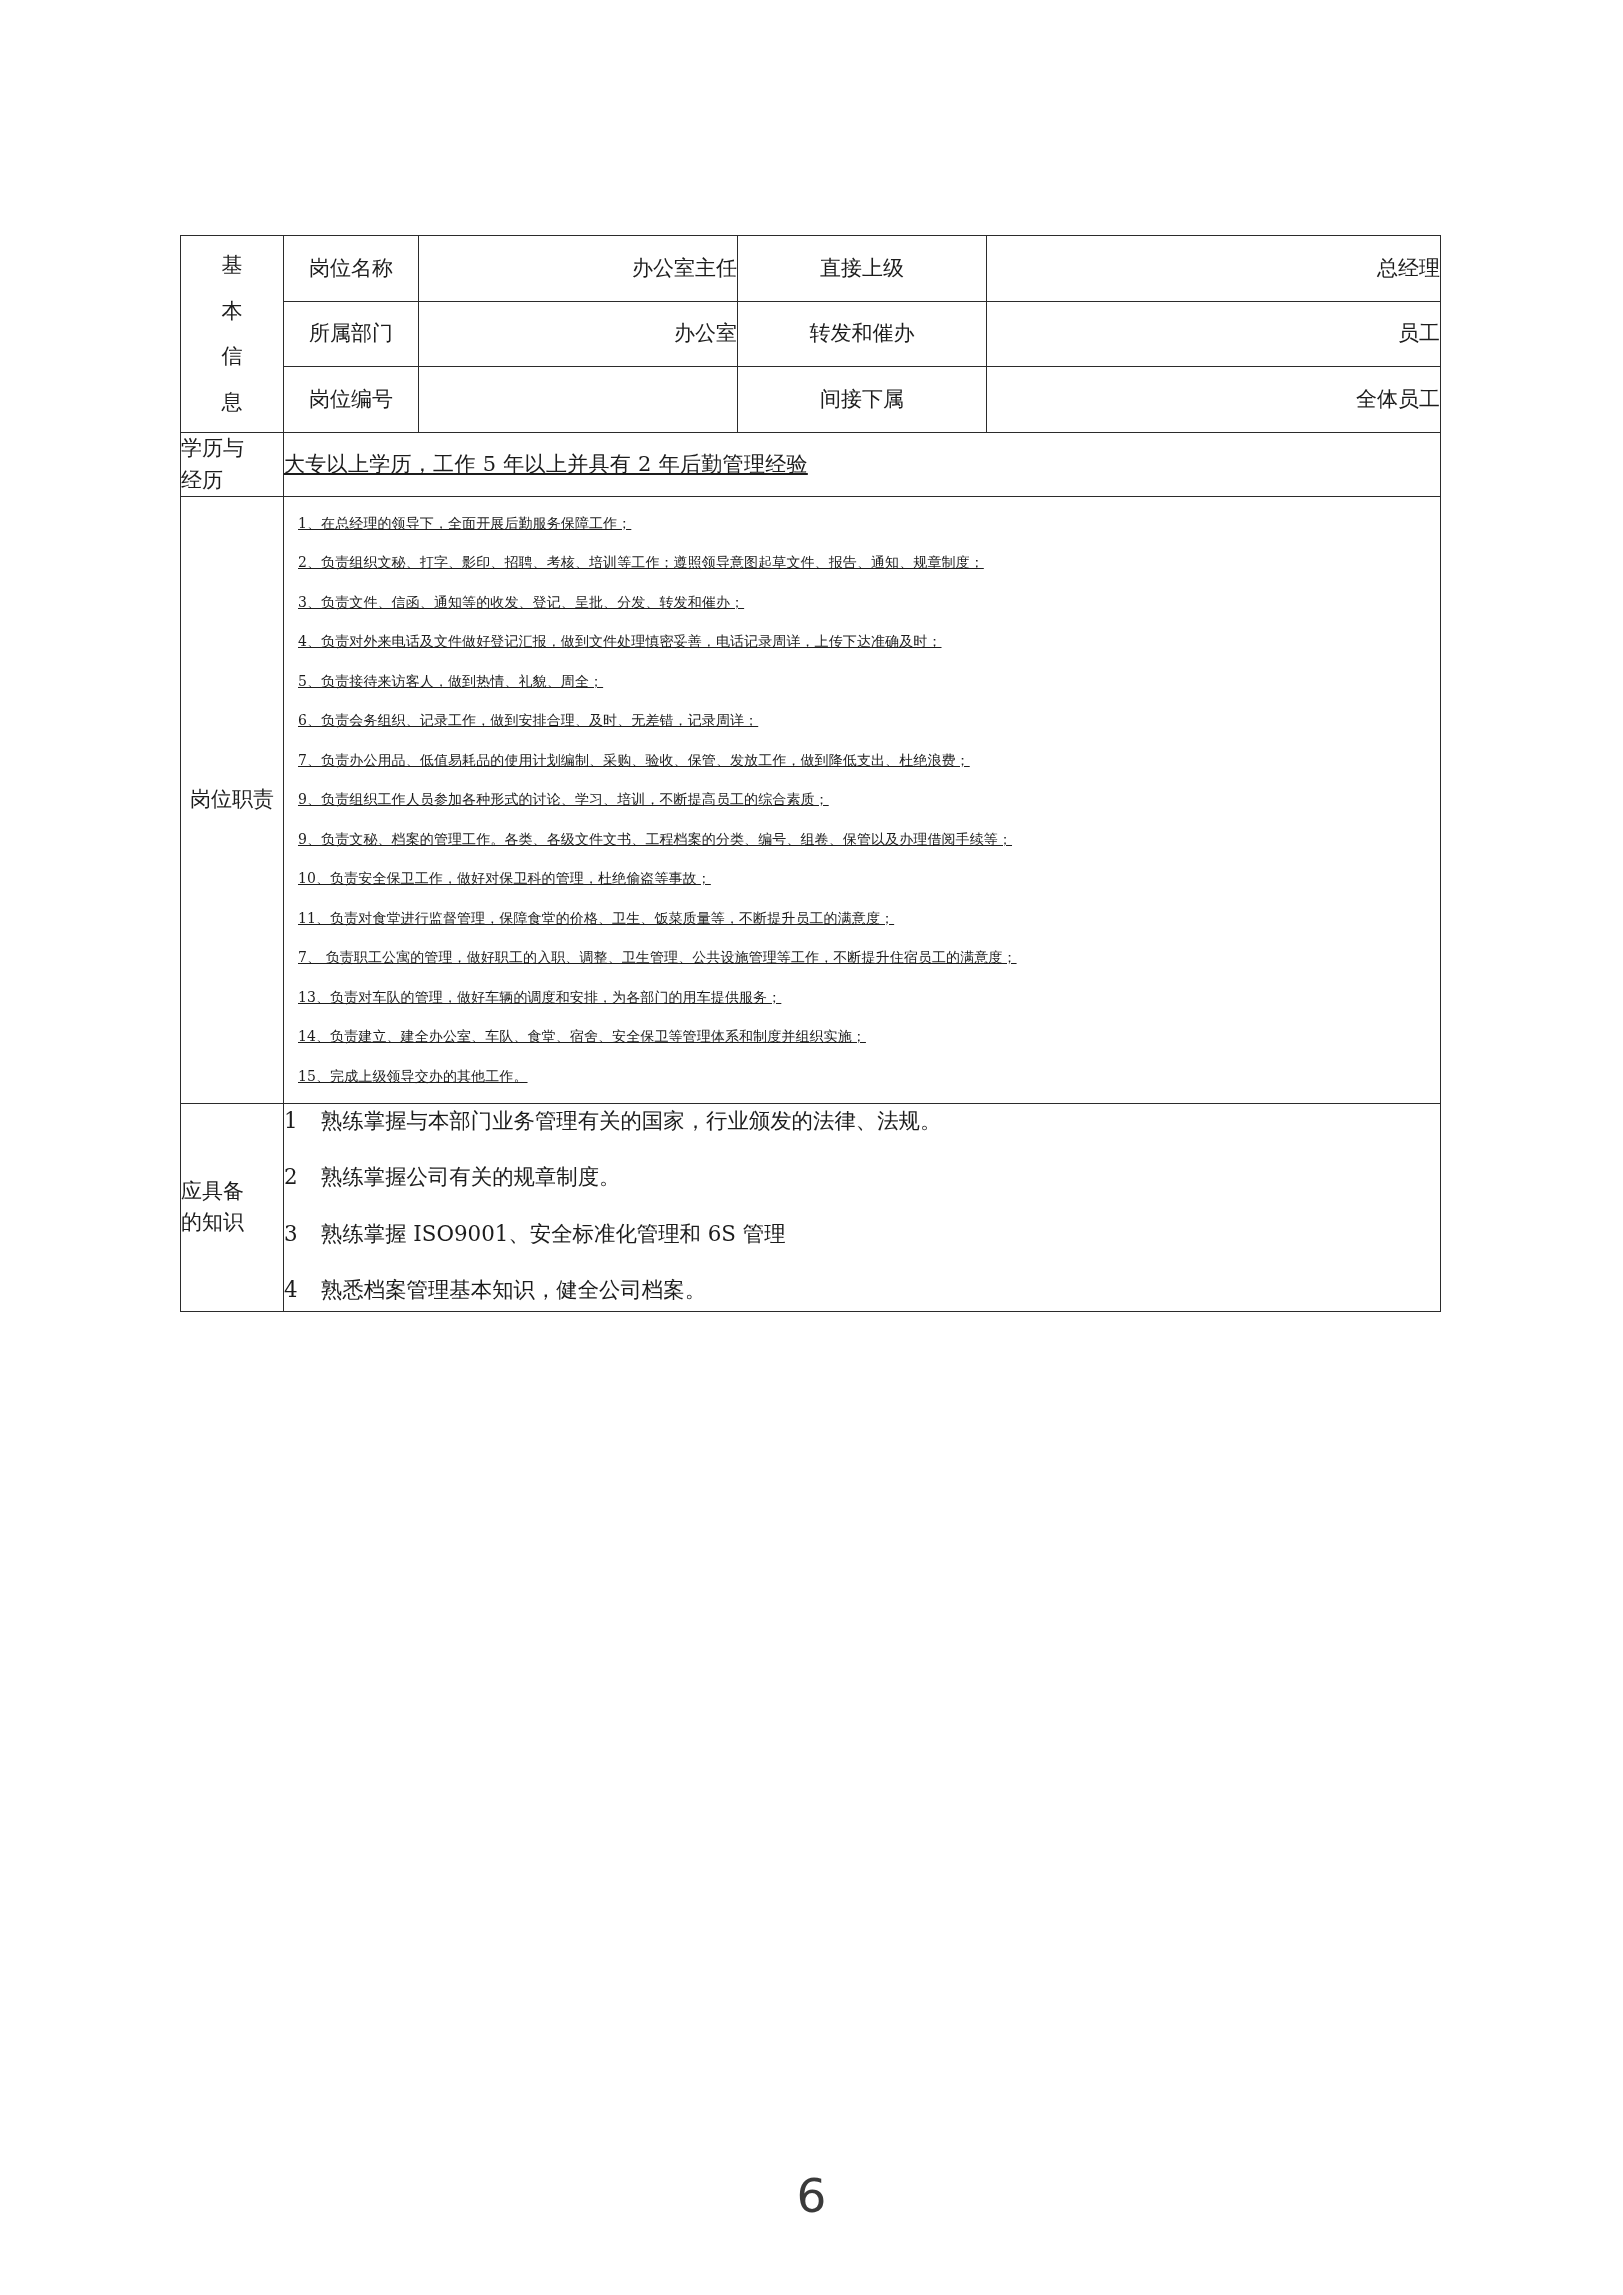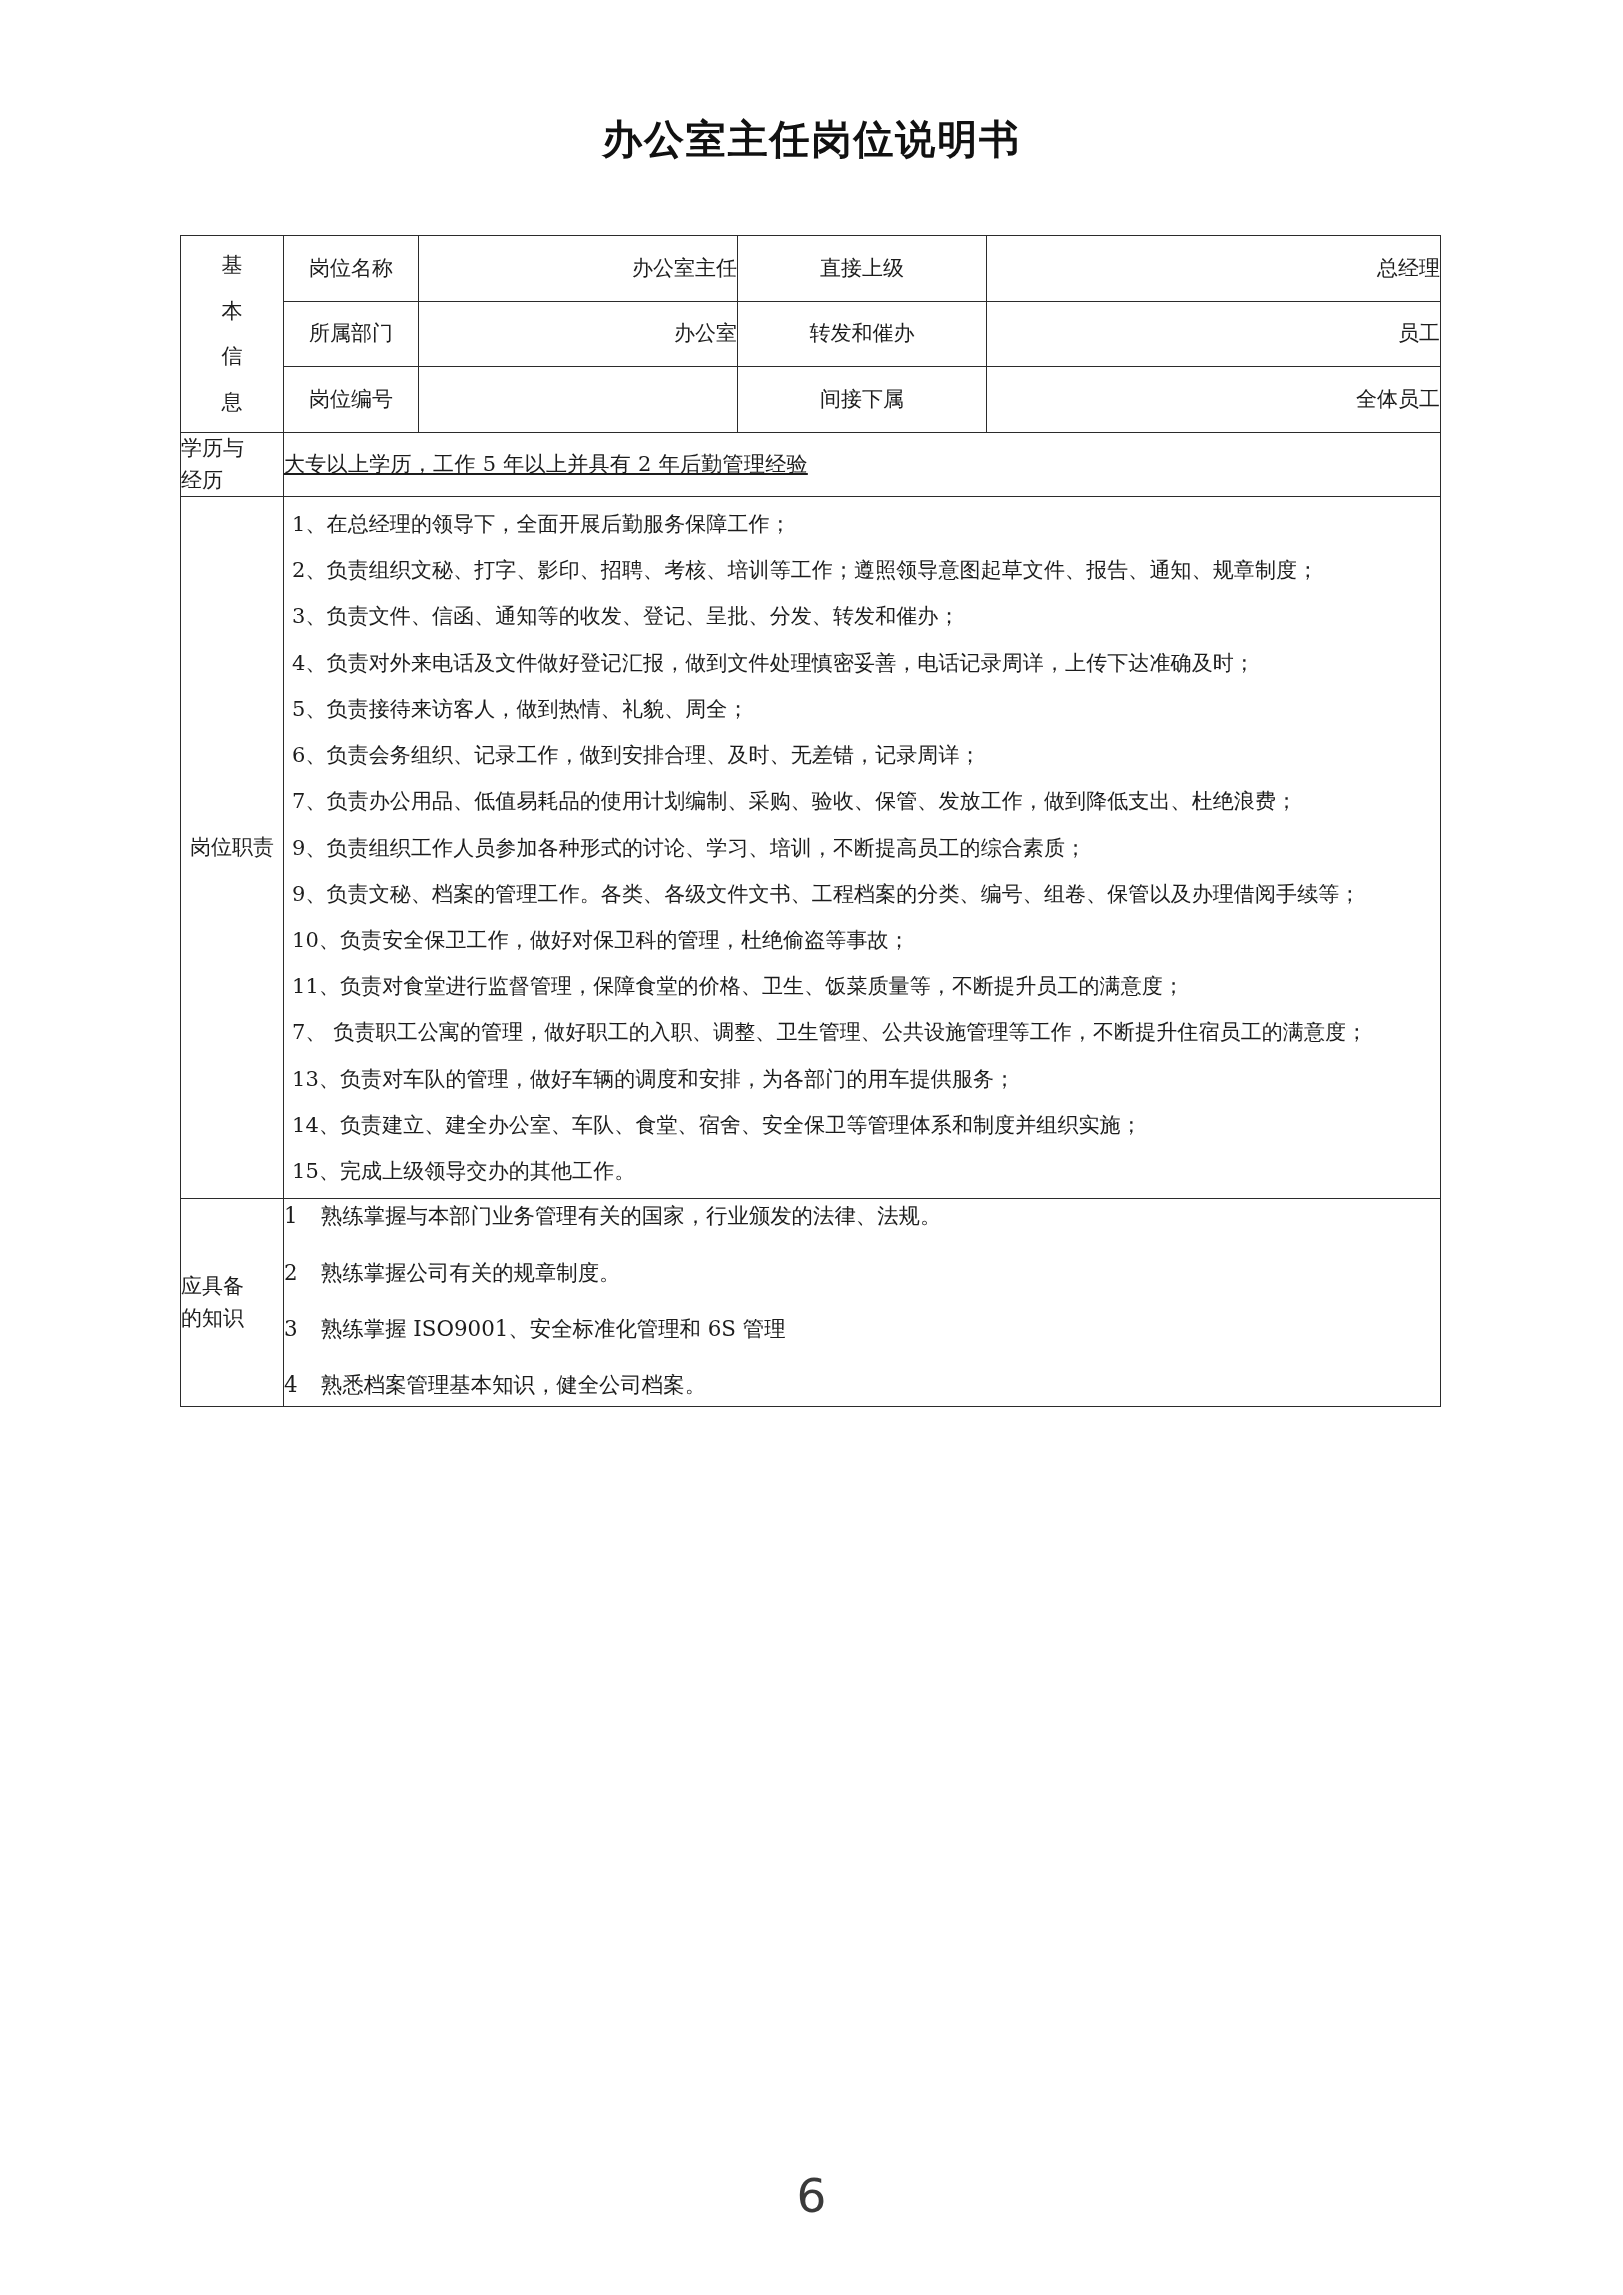--- a/index.html
+++ b/index.html
@@ -90,26 +90,27 @@
     padding: 16.6px 14px 16.6px 15.3px;
     letter-spacing: 0.3px;
     text-decoration: underline;
   }
 
   .duty-cell {
     text-align: left;
     padding: 18px 16.6px 45px 15.3px;
   }
   .duty-line {
-    font-size: 21px;
+    font-size: 14px;
     line-height: 1.82;
     letter-spacing: 0.1px;
     text-align: justify;
     text-justify: inter-ideograph;
-    margin: 8px;
+    margin: 14px;
+    text-decoration: underline;
   }
 
   .know-cell {
     padding: 16.6px 16.6px 25.5px 15.3px;
   }
   .know-row {
     display: flex;
     align-items: flex-start;
     font-size: 21.4px;
     line-height: 1.6;
@@ -132,21 +133,20 @@
     font-size: 47px;
     font-family: "DejaVu Sans", "Liberation Sans", sans-serif;
     color: #3a3a3a;
   }
 </style>
 </head>
 <body>
 
 <div class="page">
 
-  <div class="doc-title">办公室主任岗位说明书</div>
 
   <table class="main-table">
     <colgroup>
       <col style="width:103px">
       <col style="width:135px">
       <col style="width:319px">
       <col style="width:249px">
       <col style="width:189px">
       <col style="width:265px">
     </colgroup>

